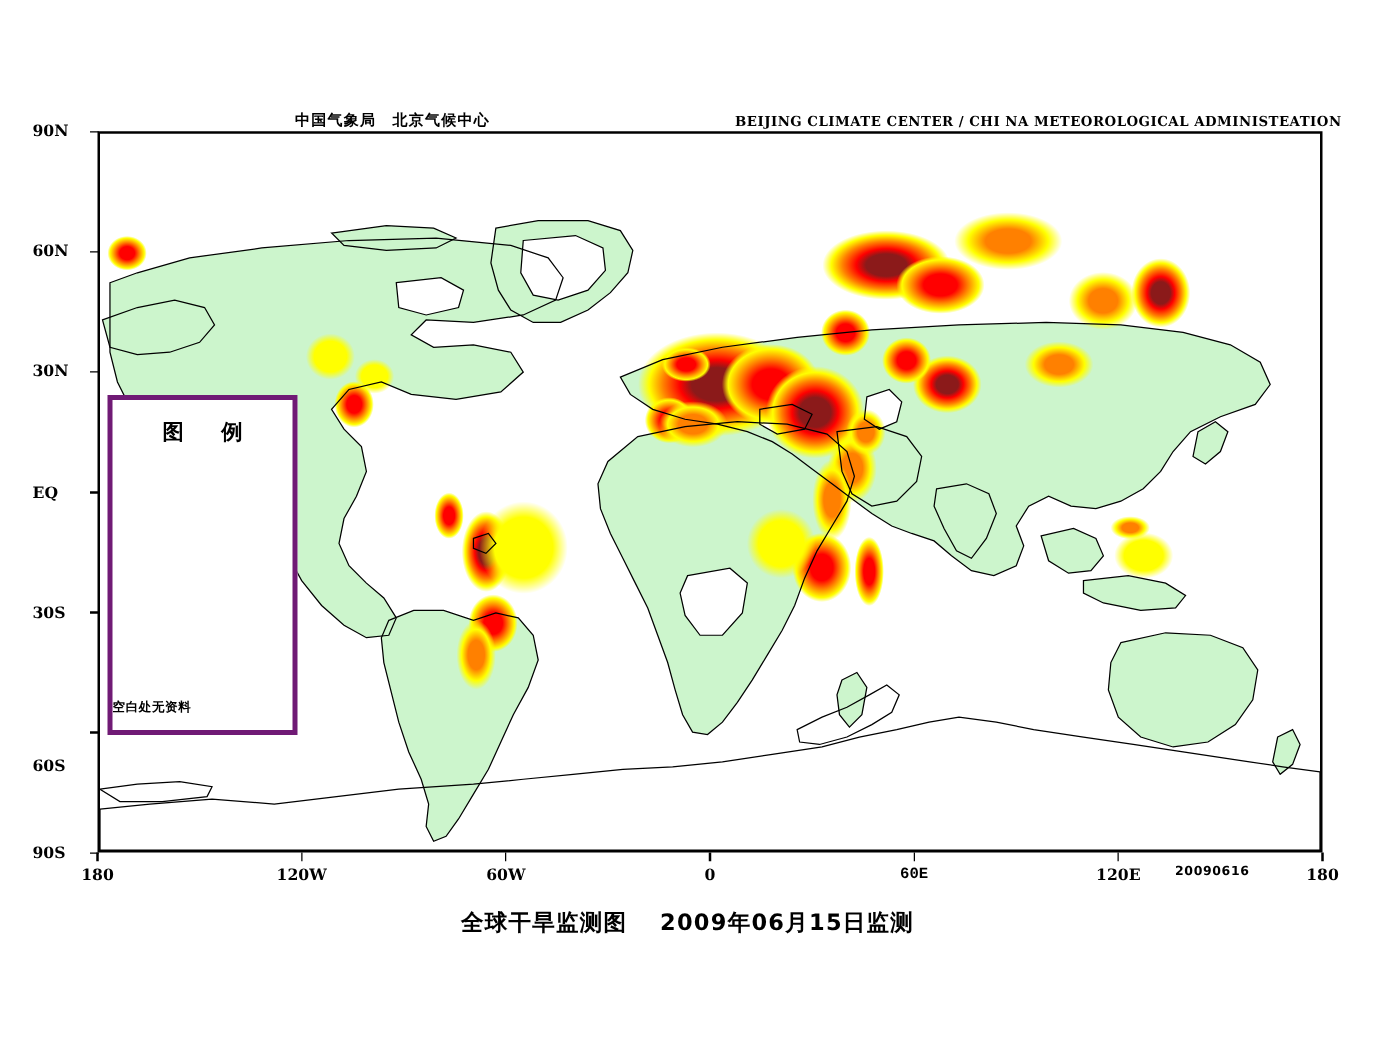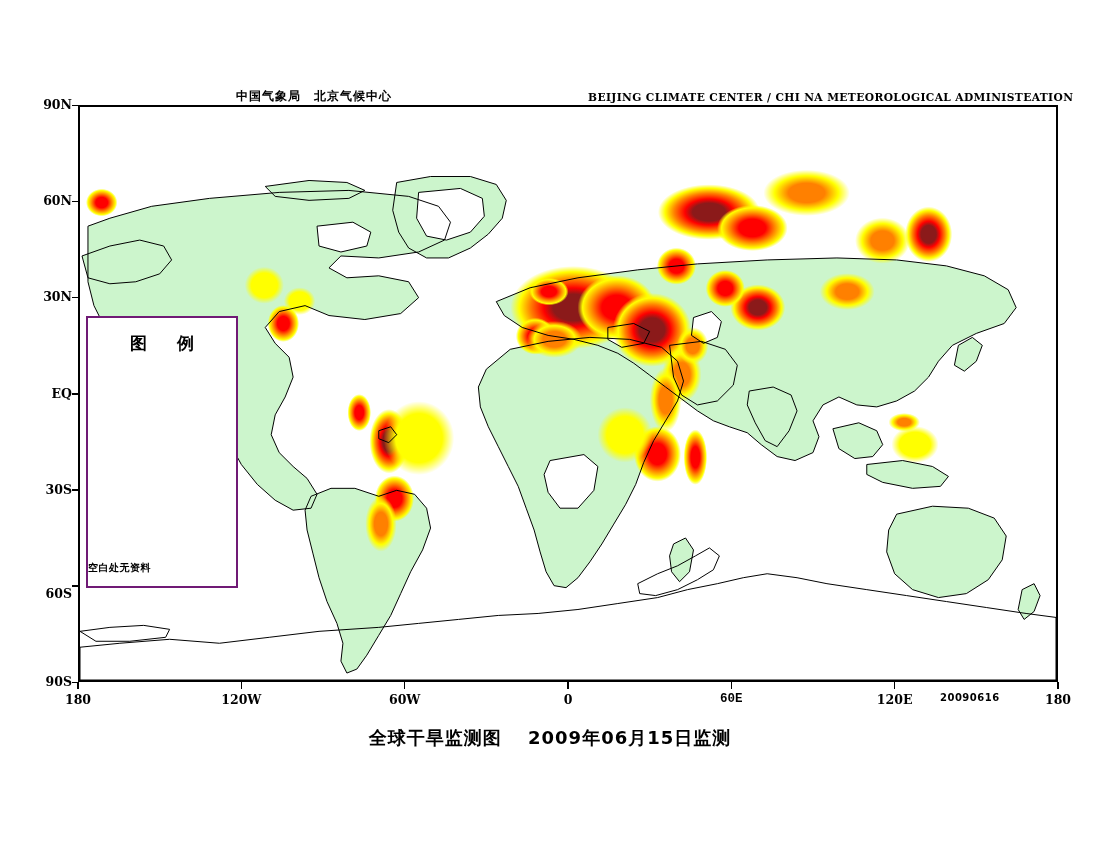--- a/index.html
+++ b/index.html
@@ -16,29 +16,29 @@
           transform:scaleX(0.97);transform-origin:left center;}
 
   
   #map-frame{position:absolute;left:78px;top:105px;width:980px;height:577px;
              border:2px solid #000;box-sizing:border-box;background:#fff;}
   #map-svg{display:block;width:100%;height:100%;}
 
   
   .axis-lbl{position:absolute;font-family:"DejaVu Serif",serif;font-weight:bold;
             font-size:12.5px;white-space:nowrap;}
-  .ylbl{text-align:right;width:46px;}
+  .ylbl{text-align:left;width:46px;}
   .xlbl{text-align:center;width:60px;}
 
   
   .tick{position:absolute;background:#000;}
 
   
   #legend{position:absolute;left:86px;top:316px;width:152px;height:272px;
-          border:2px solid #701a75;background:#fff;box-sizing:border-box;z-index:5;}
+          border:4px solid #701a75;background:#fff;box-sizing:border-box;z-index:5;}
   #legend-title{position:absolute;left:0;top:14px;width:100%;text-align:center;
                 font-family:"DejaVu Sans",sans-serif;font-weight:bold;font-size:17px;
                 letter-spacing:12px;text-indent:12px;}
   #legend-rows{position:absolute;left:11px;top:76px;}
   .lg-row{display:flex;align-items:center;height:25px;}
   .lg-sw{width:57px;height:25px;box-sizing:border-box;}
   .lg-tx{margin-left:19px;font-family:"DejaVu Sans",sans-serif;font-weight:bold;
          font-size:15px;letter-spacing:9px;white-space:nowrap;}
   #legend-note{position:absolute;left:0;bottom:11px;width:100%;text-align:left;
                font-family:"DejaVu Sans",sans-serif;font-weight:bold;font-size:10px;
@@ -252,21 +252,21 @@
       <div class="axis-lbl ylbl" style="left: 26px; top: 97px;">90N</div>
       <div class="tick" style="left: 72px; top: 104.5px; width: 7px; height: 1.5px;"></div>
       <div class="axis-lbl ylbl" style="left: 26px; top: 193.167px;">60N</div>
       <div class="tick" style="left: 72px; top: 200.667px; width: 7px; height: 1.5px;"></div>
       <div class="axis-lbl ylbl" style="left: 26px; top: 289.333px;">30N</div>
       <div class="tick" style="left: 72px; top: 296.833px; width: 7px; height: 1.5px;"></div>
       <div class="axis-lbl ylbl" style="left: 26px; top: 385.5px;">EQ</div>
       <div class="tick" style="left: 72px; top: 393px; width: 7px; height: 1.5px;"></div>
       <div class="axis-lbl ylbl" style="left: 26px; top: 481.667px;">30S</div>
       <div class="tick" style="left: 72px; top: 489.167px; width: 7px; height: 1.5px;"></div>
-      <div class="axis-lbl ylbl" style="left: 26px; top: 586px;">60S</div>
+      <div class="axis-lbl ylbl" style="left: 26px; top: 605px;">60S</div>
       <div class="tick" style="left: 72px; top: 585.333px; width: 7px; height: 1.5px;"></div>
       <div class="axis-lbl ylbl" style="left: 26px; top: 674px;">90S</div>
       <div class="tick" style="left: 72px; top: 681.5px; width: 7px; height: 1.5px;"></div>
       <div class="axis-lbl xlbl" style="left: 48px; top: 692px;">180</div>
       <div class="tick" style="left: 77.25px; top: 682px; width: 1.5px; height: 7px;"></div>
       <div class="axis-lbl xlbl" style="left: 211.333px; top: 692px;">120W</div>
       <div class="tick" style="left: 240.583px; top: 682px; width: 1.5px; height: 7px;"></div>
       <div class="axis-lbl xlbl" style="left: 374.667px; top: 692px;">60W</div>
       <div class="tick" style="left: 403.917px; top: 682px; width: 1.5px; height: 7px;"></div>
       <div class="axis-lbl xlbl" style="left: 538px; top: 692px;">0</div>

